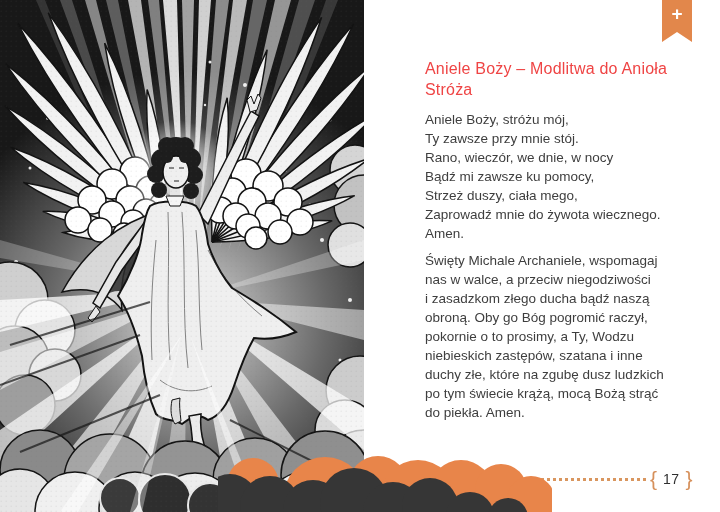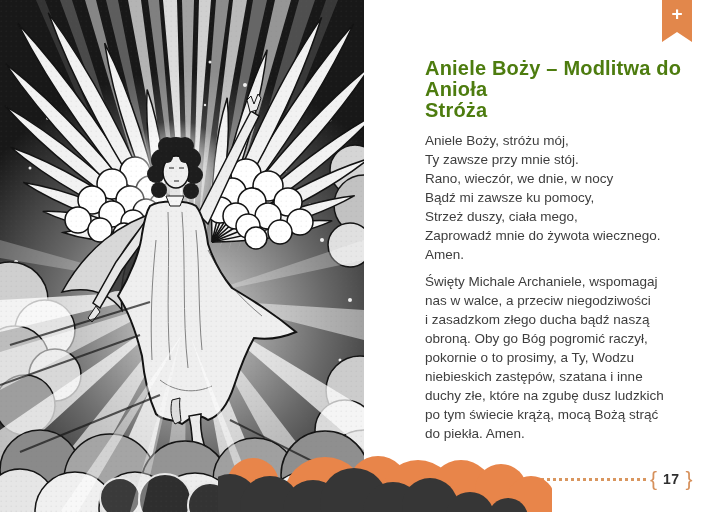--- a/index.html
+++ b/index.html
@@ -21,24 +21,24 @@
     width: 364px; height: 512px;
   }
 
   
   .content {
     position: absolute;
     left: 425px; top: 58px;
     width: 294px;
   }
   .prayer-title {
-    font-size: 20px;
+    font-size: 16px;
     line-height: 21px;
-    font-weight: bold;
-    color: #4d7c0f;
+    font-weight: normal;
+    color: #ef4444;
     letter-spacing: .2px;
     white-space: pre-line;
     margin: 0 0 10px 0;
   }
   .prayer-body {
     font-size: 13.5px;
     line-height: 19px;
     color: #3E3E3E;
     white-space: pre-line;
     margin: 0 0 8px 0;
@@ -80,21 +80,21 @@
   }
   .pagination .brace {
     color: #D6905B;
     font-size: 21px;
     font-weight: normal;
     line-height: 28px;
   }
   .pagination .num {
     color: #2F2F2F;
     font-size: 14px;
-    font-weight: bold;
+    font-weight: normal;
     letter-spacing: .5px;
   }
 
   
   .cloud-decoration {
     position: absolute;
     left: 218px; top: 446px;
     width: 334px; height: 66px;
   }
 </style>

